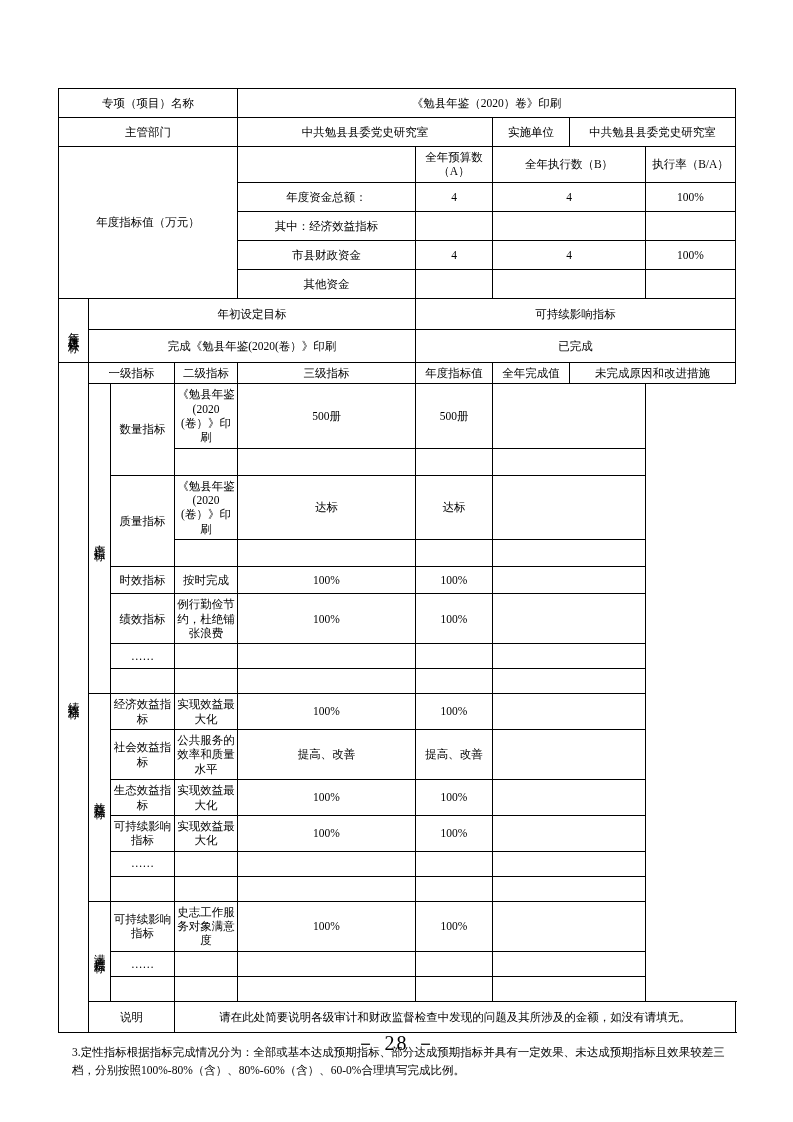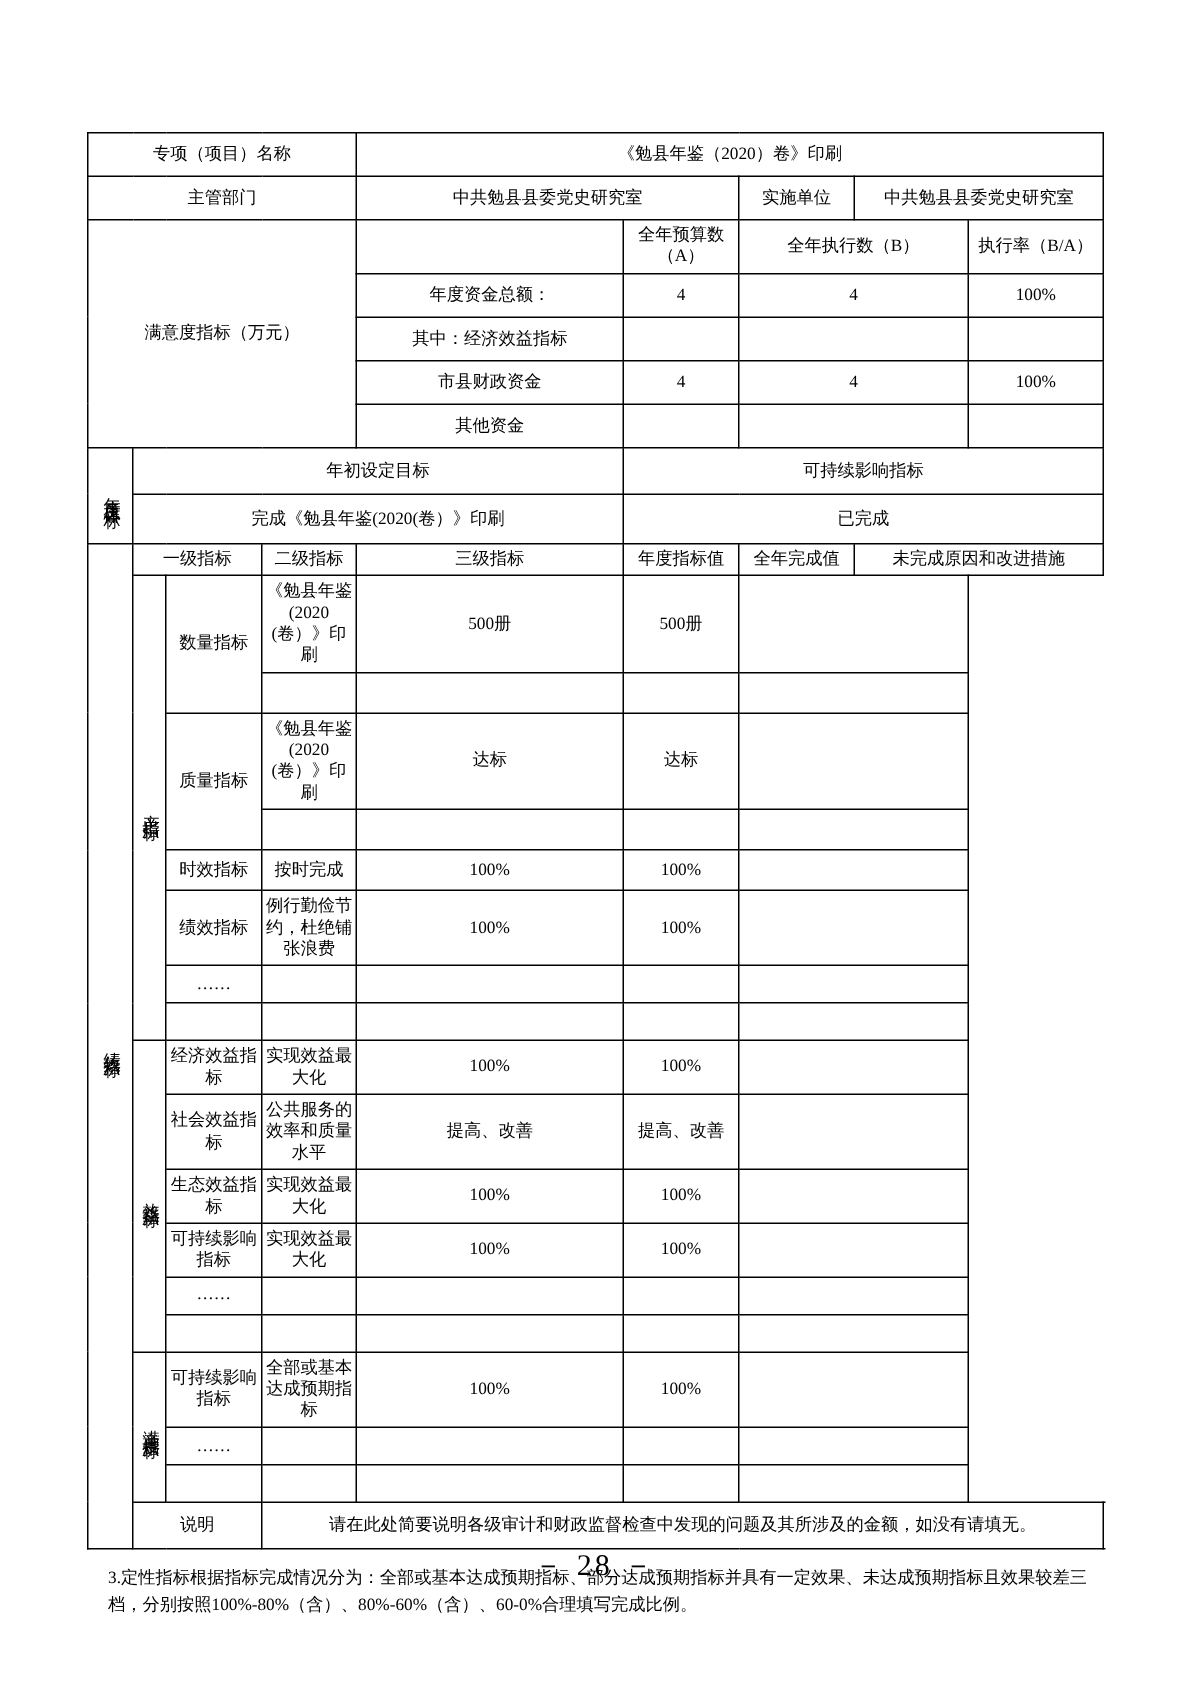--- a/index.html
+++ b/index.html
@@ -100,21 +100,21 @@
     </tr>
 
     <tr>
       <td class="h22" colspan="4">主管部门</td>
       <td class="h22" colspan="2">中共勉县县委党史研究室</td>
       <td class="h22">实施单位</td>
       <td class="h22" colspan="2">中共勉县县委党史研究室</td>
     </tr>
 
     <tr>
-      <td colspan="4" rowspan="5">满意度指标（万元）</td>
+      <td colspan="4" rowspan="5">年度指标值（万元）</td>
       <td class="h34" rowspan="1"></td>
       <td class="h34">全年预算数（A）</td>
       <td class="h34" colspan="2">全年执行数（B）</td>
       <td class="h34">执行率（B/A）</td>
     </tr>
     <tr>
       <td class="h22 left nowrap">年度资金总额：</td>
       <td class="h22">4</td>
       <td class="h22" colspan="2">4</td>
       <td class="h22 left">100%</td>
@@ -264,21 +264,21 @@
       <td class="h18"></td>
       <td class="h18"></td>
       <td class="h18" colspan="2"></td>
     </tr>
 
     <tr>
       <td rowspan="3" class="vert">
         <span class="vtext">满意度指标</span>
       </td>
       <td class="h20">可持续影响指标</td>
-      <td class="h20">全部或基本达成预期指标</td>
+      <td class="h20">史志工作服务对象满意度</td>
       <td class="h20">100%</td>
       <td class="h20">100%</td>
       <td class="h20" colspan="2"></td>
     </tr>
     <tr>
       <td class="h18">……</td>
       <td class="h18"></td>
       <td class="h18"></td>
       <td class="h18"></td>
       <td class="h18" colspan="2"></td>

